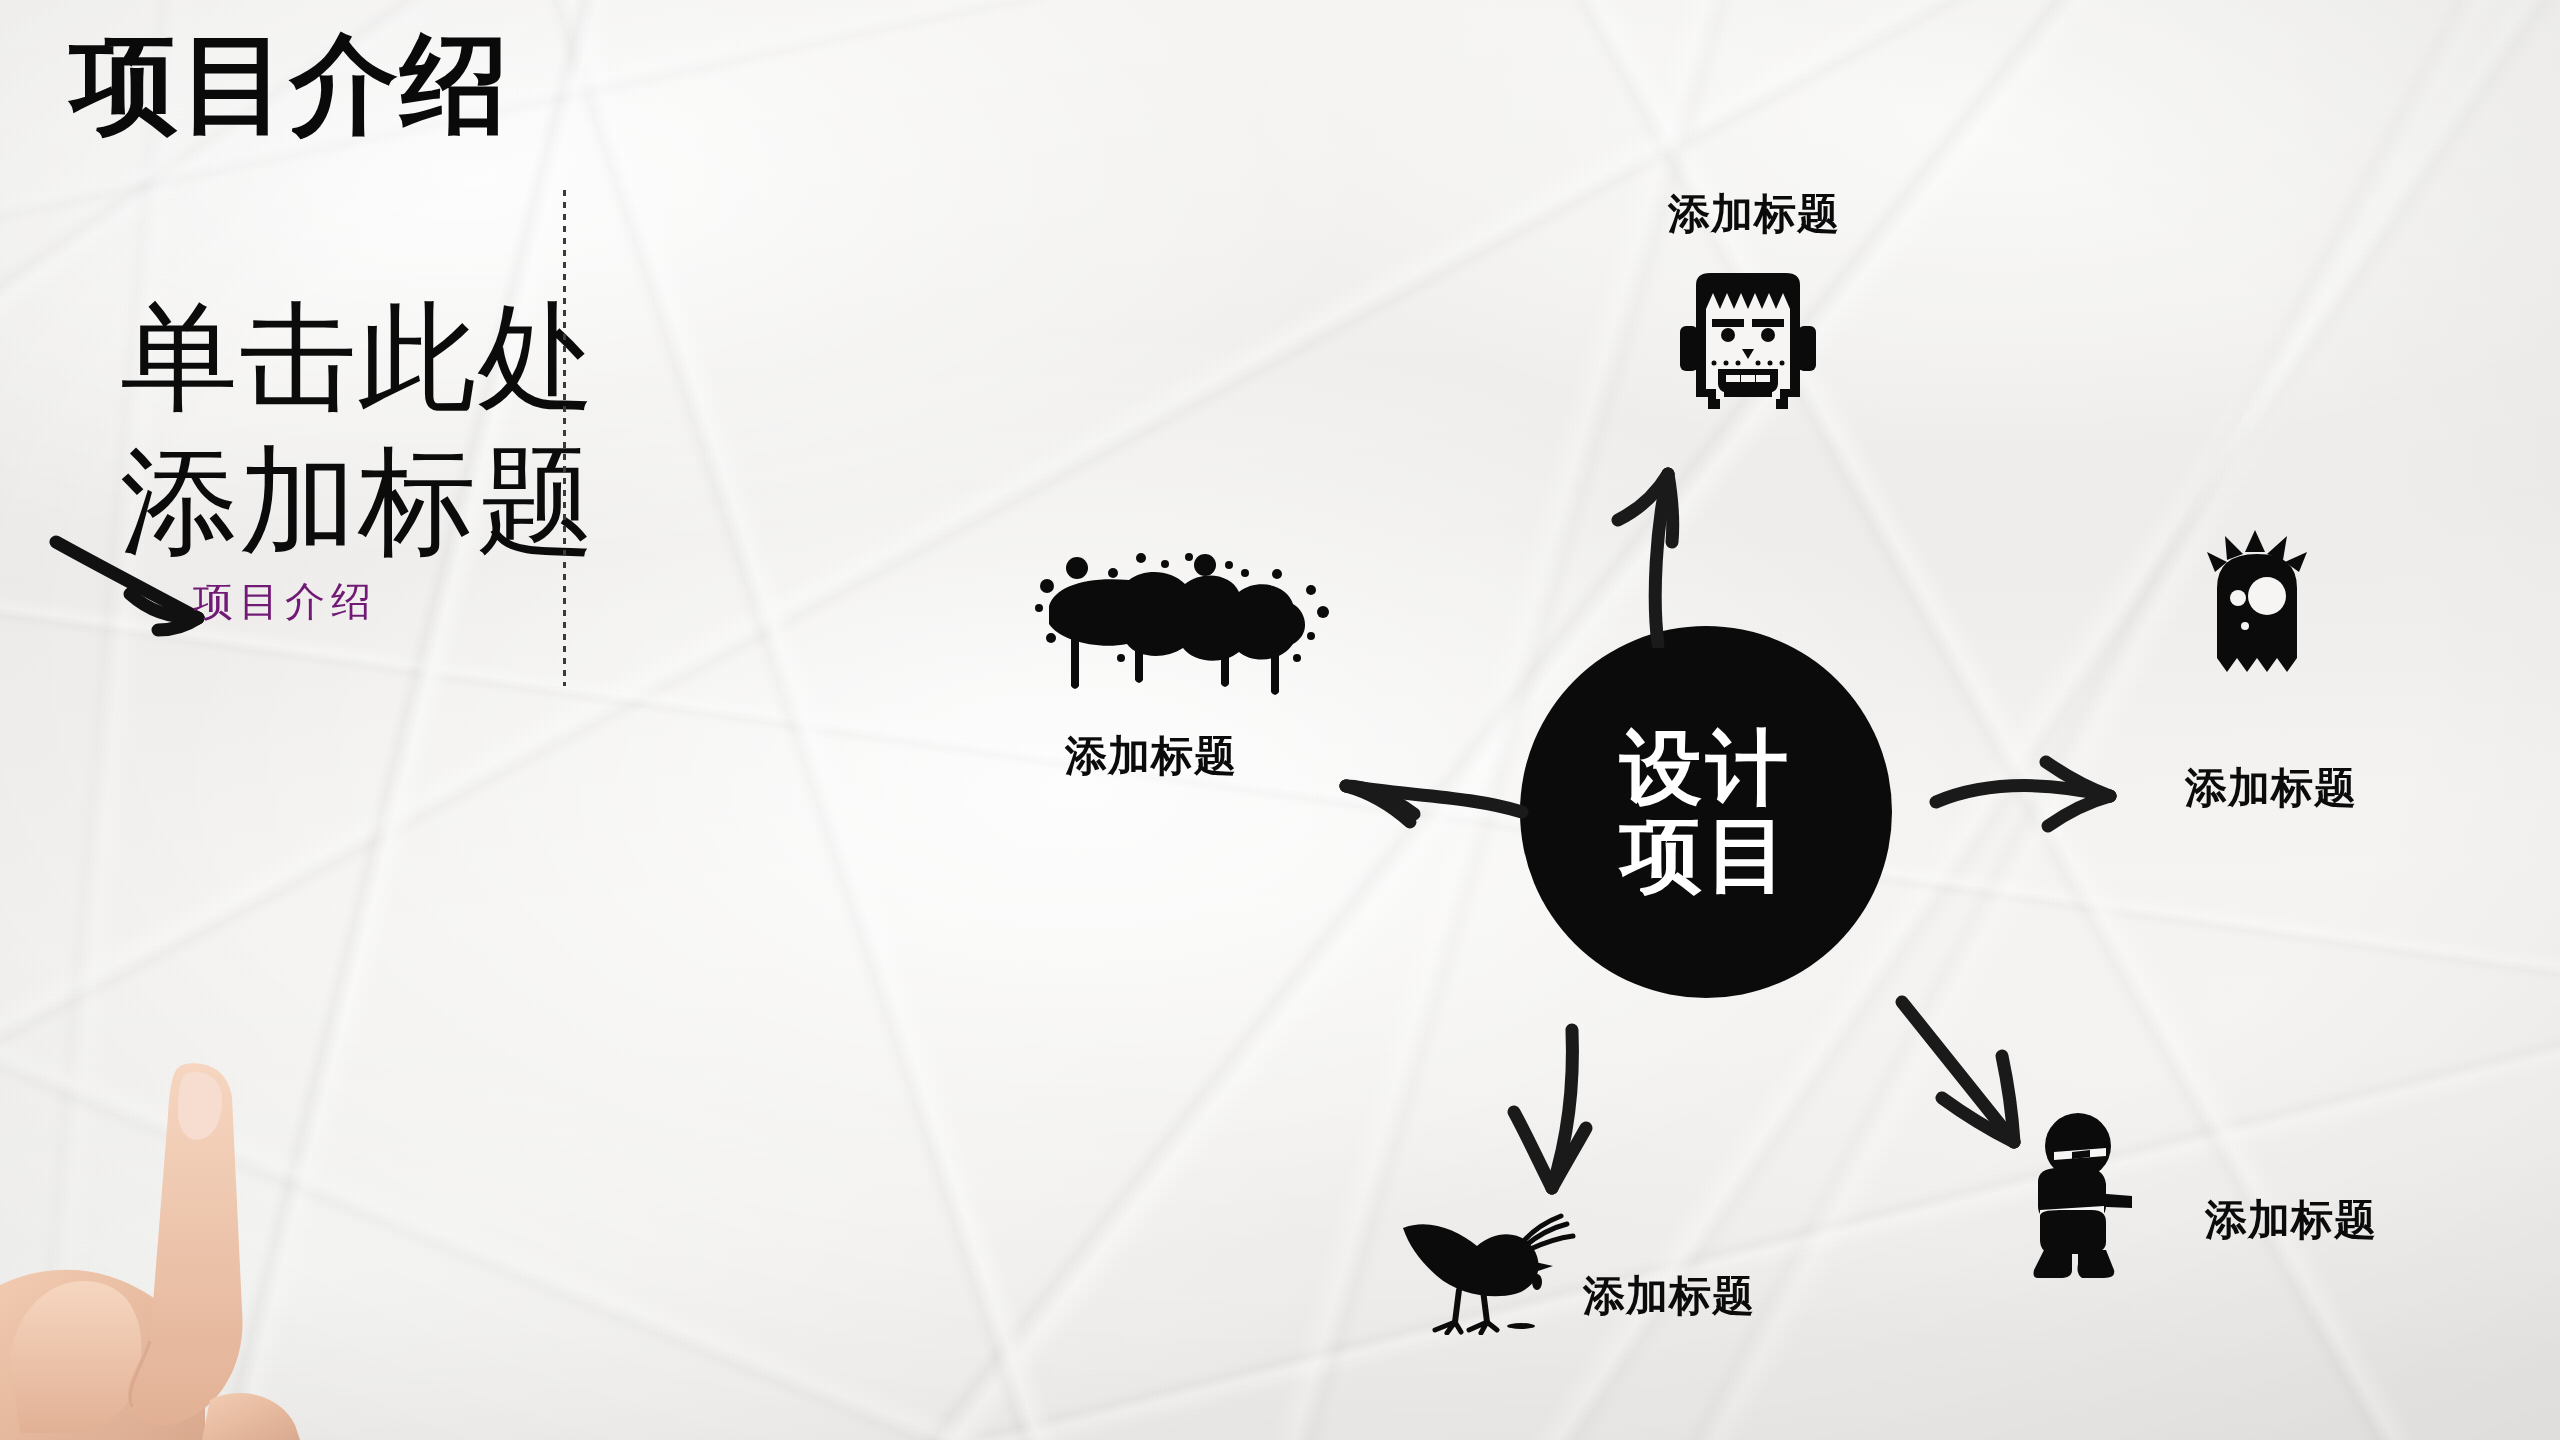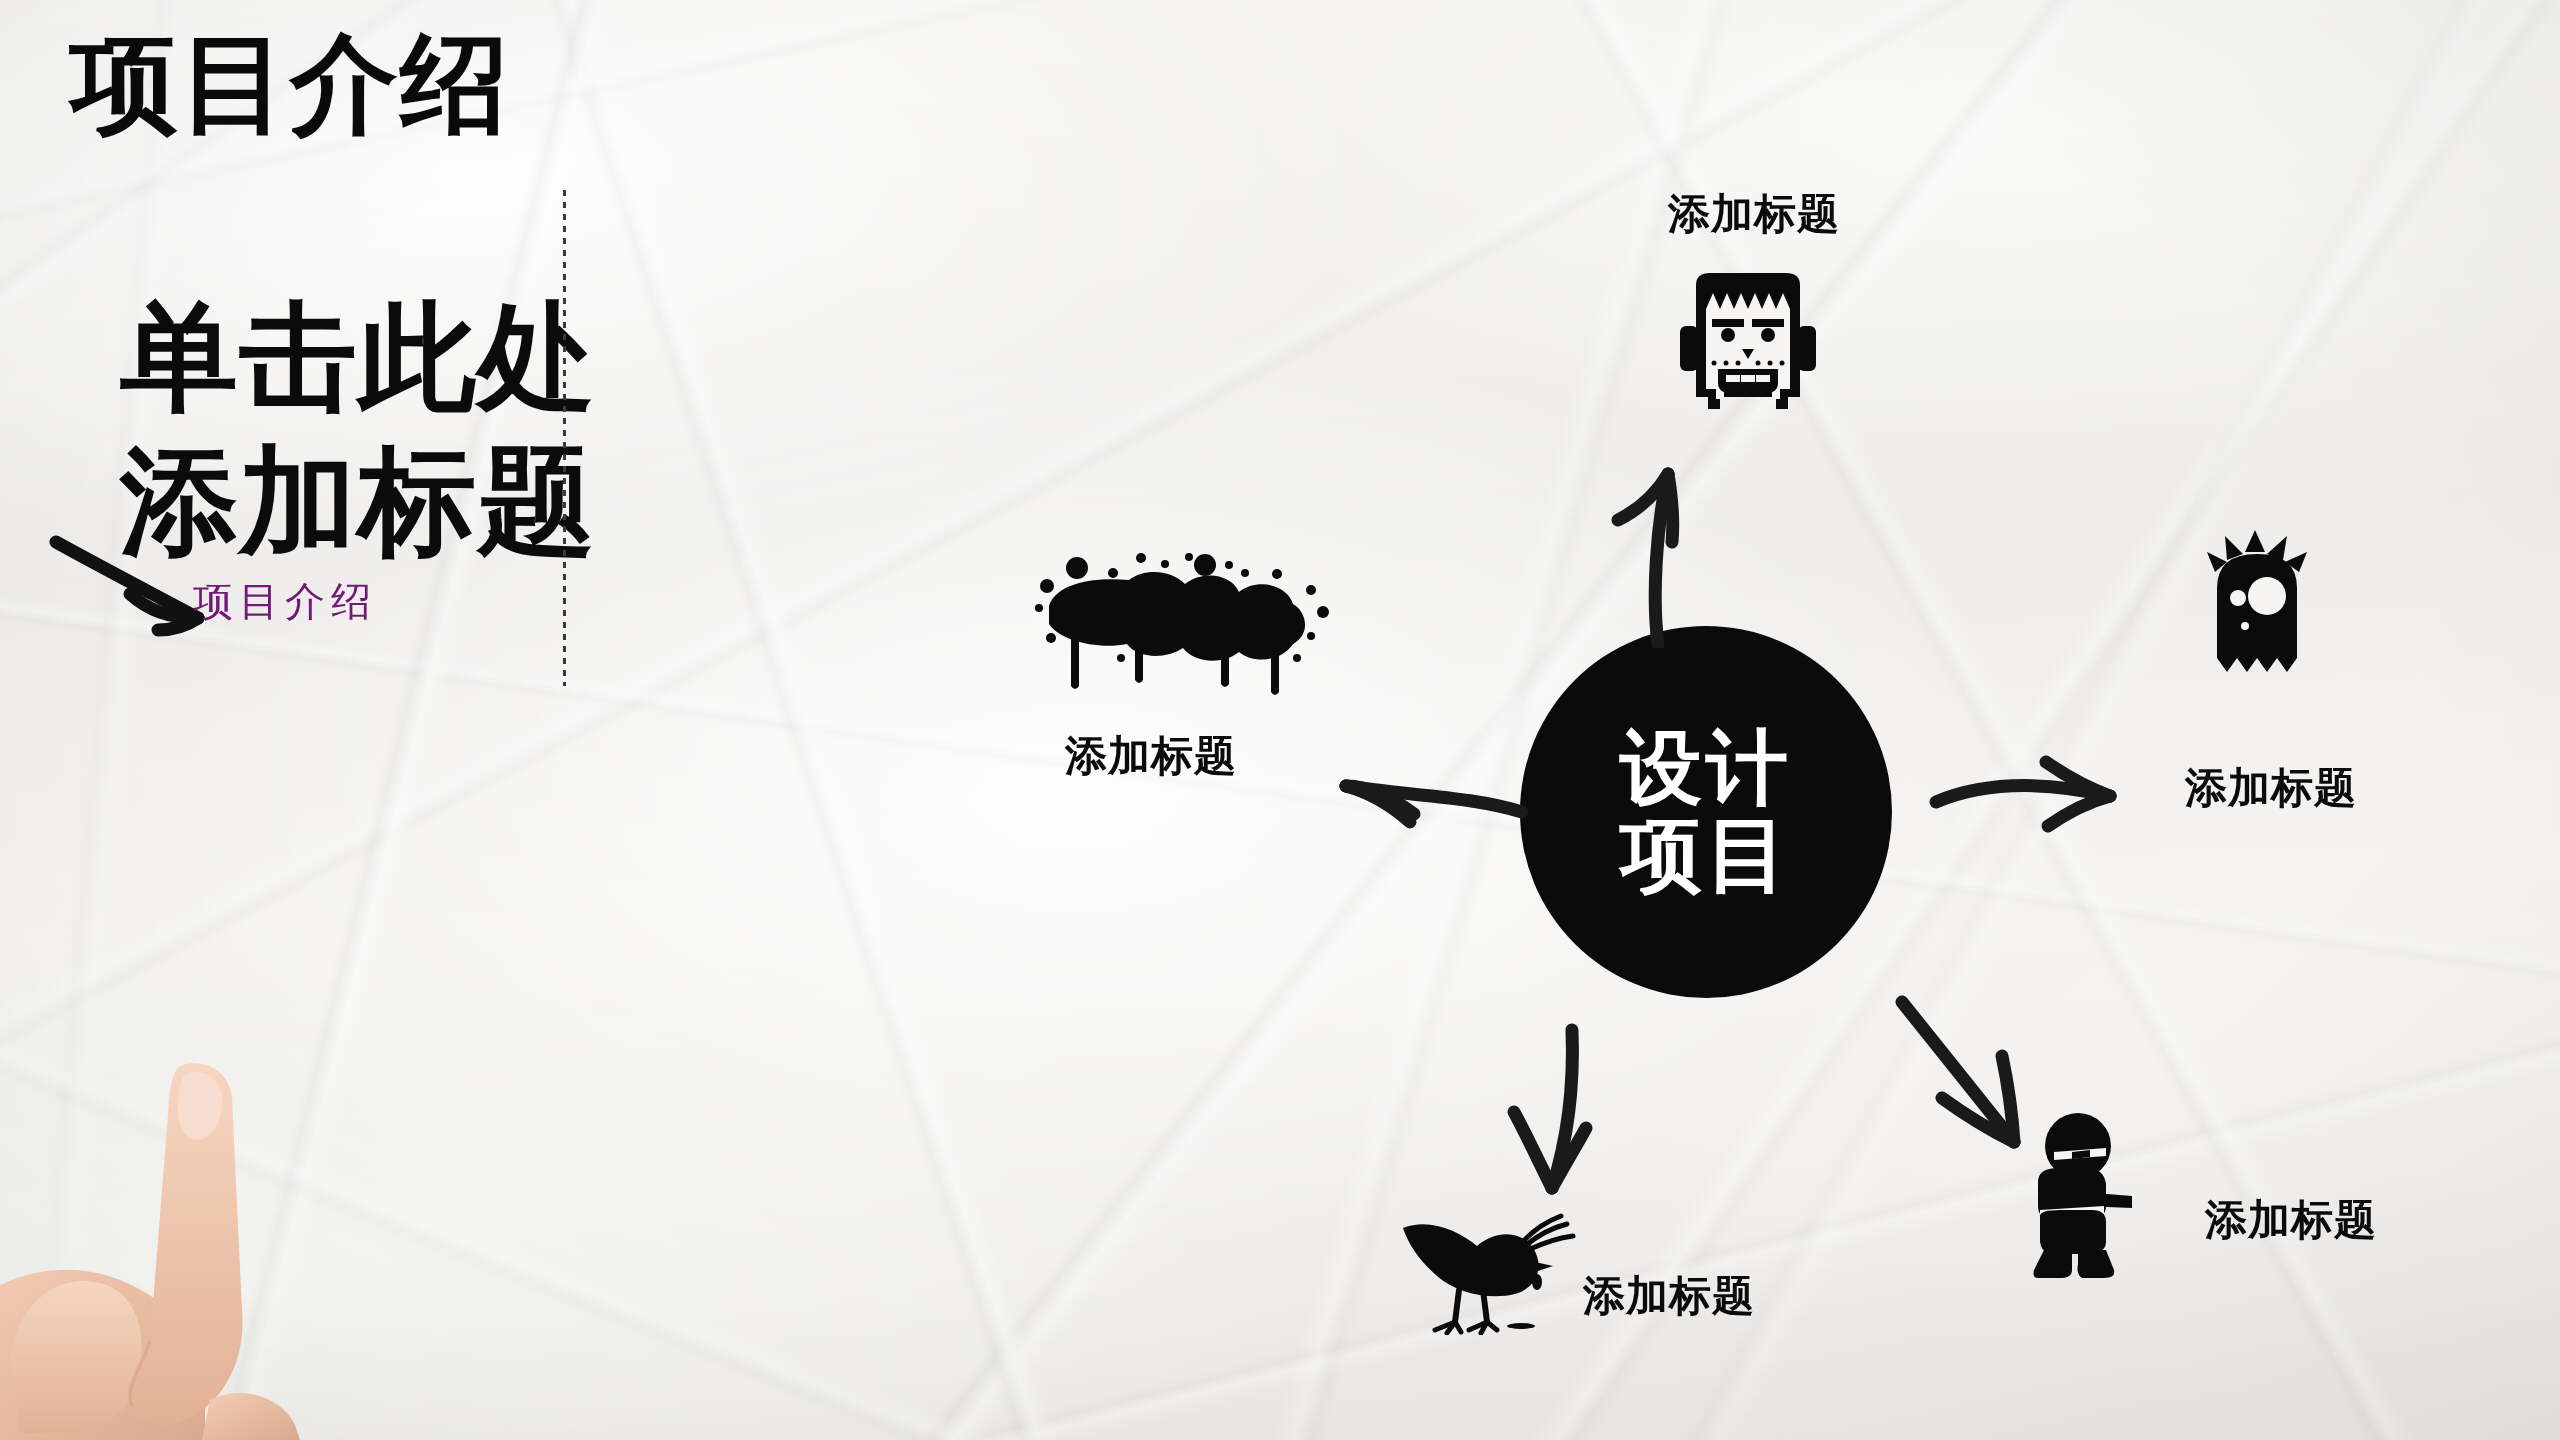--- a/index.html
+++ b/index.html
@@ -57,21 +57,21 @@
   }
 
   
   .slide-title{
     position:absolute;left:70px;top:22px;
     font-size:108px;line-height:1.15;font-weight:900;color:#0a0a0a;
     letter-spacing:2px;white-space:nowrap;
   }
   .headline{
     position:absolute;left:120px;top:286px;
-    font-size:118px;line-height:1.22;font-weight:700;color:#0b0b0b;
+    font-size:118px;line-height:1.22;font-weight:400;color:#0b0b0b;
     letter-spacing:1px;
   }
   .headline span{display:block;}
   .subtitle{
     position:absolute;left:193px;top:574px;
     font-size:40px;font-weight:500;color:#701a75;letter-spacing:6px;
   }
 
   
   .divider{

